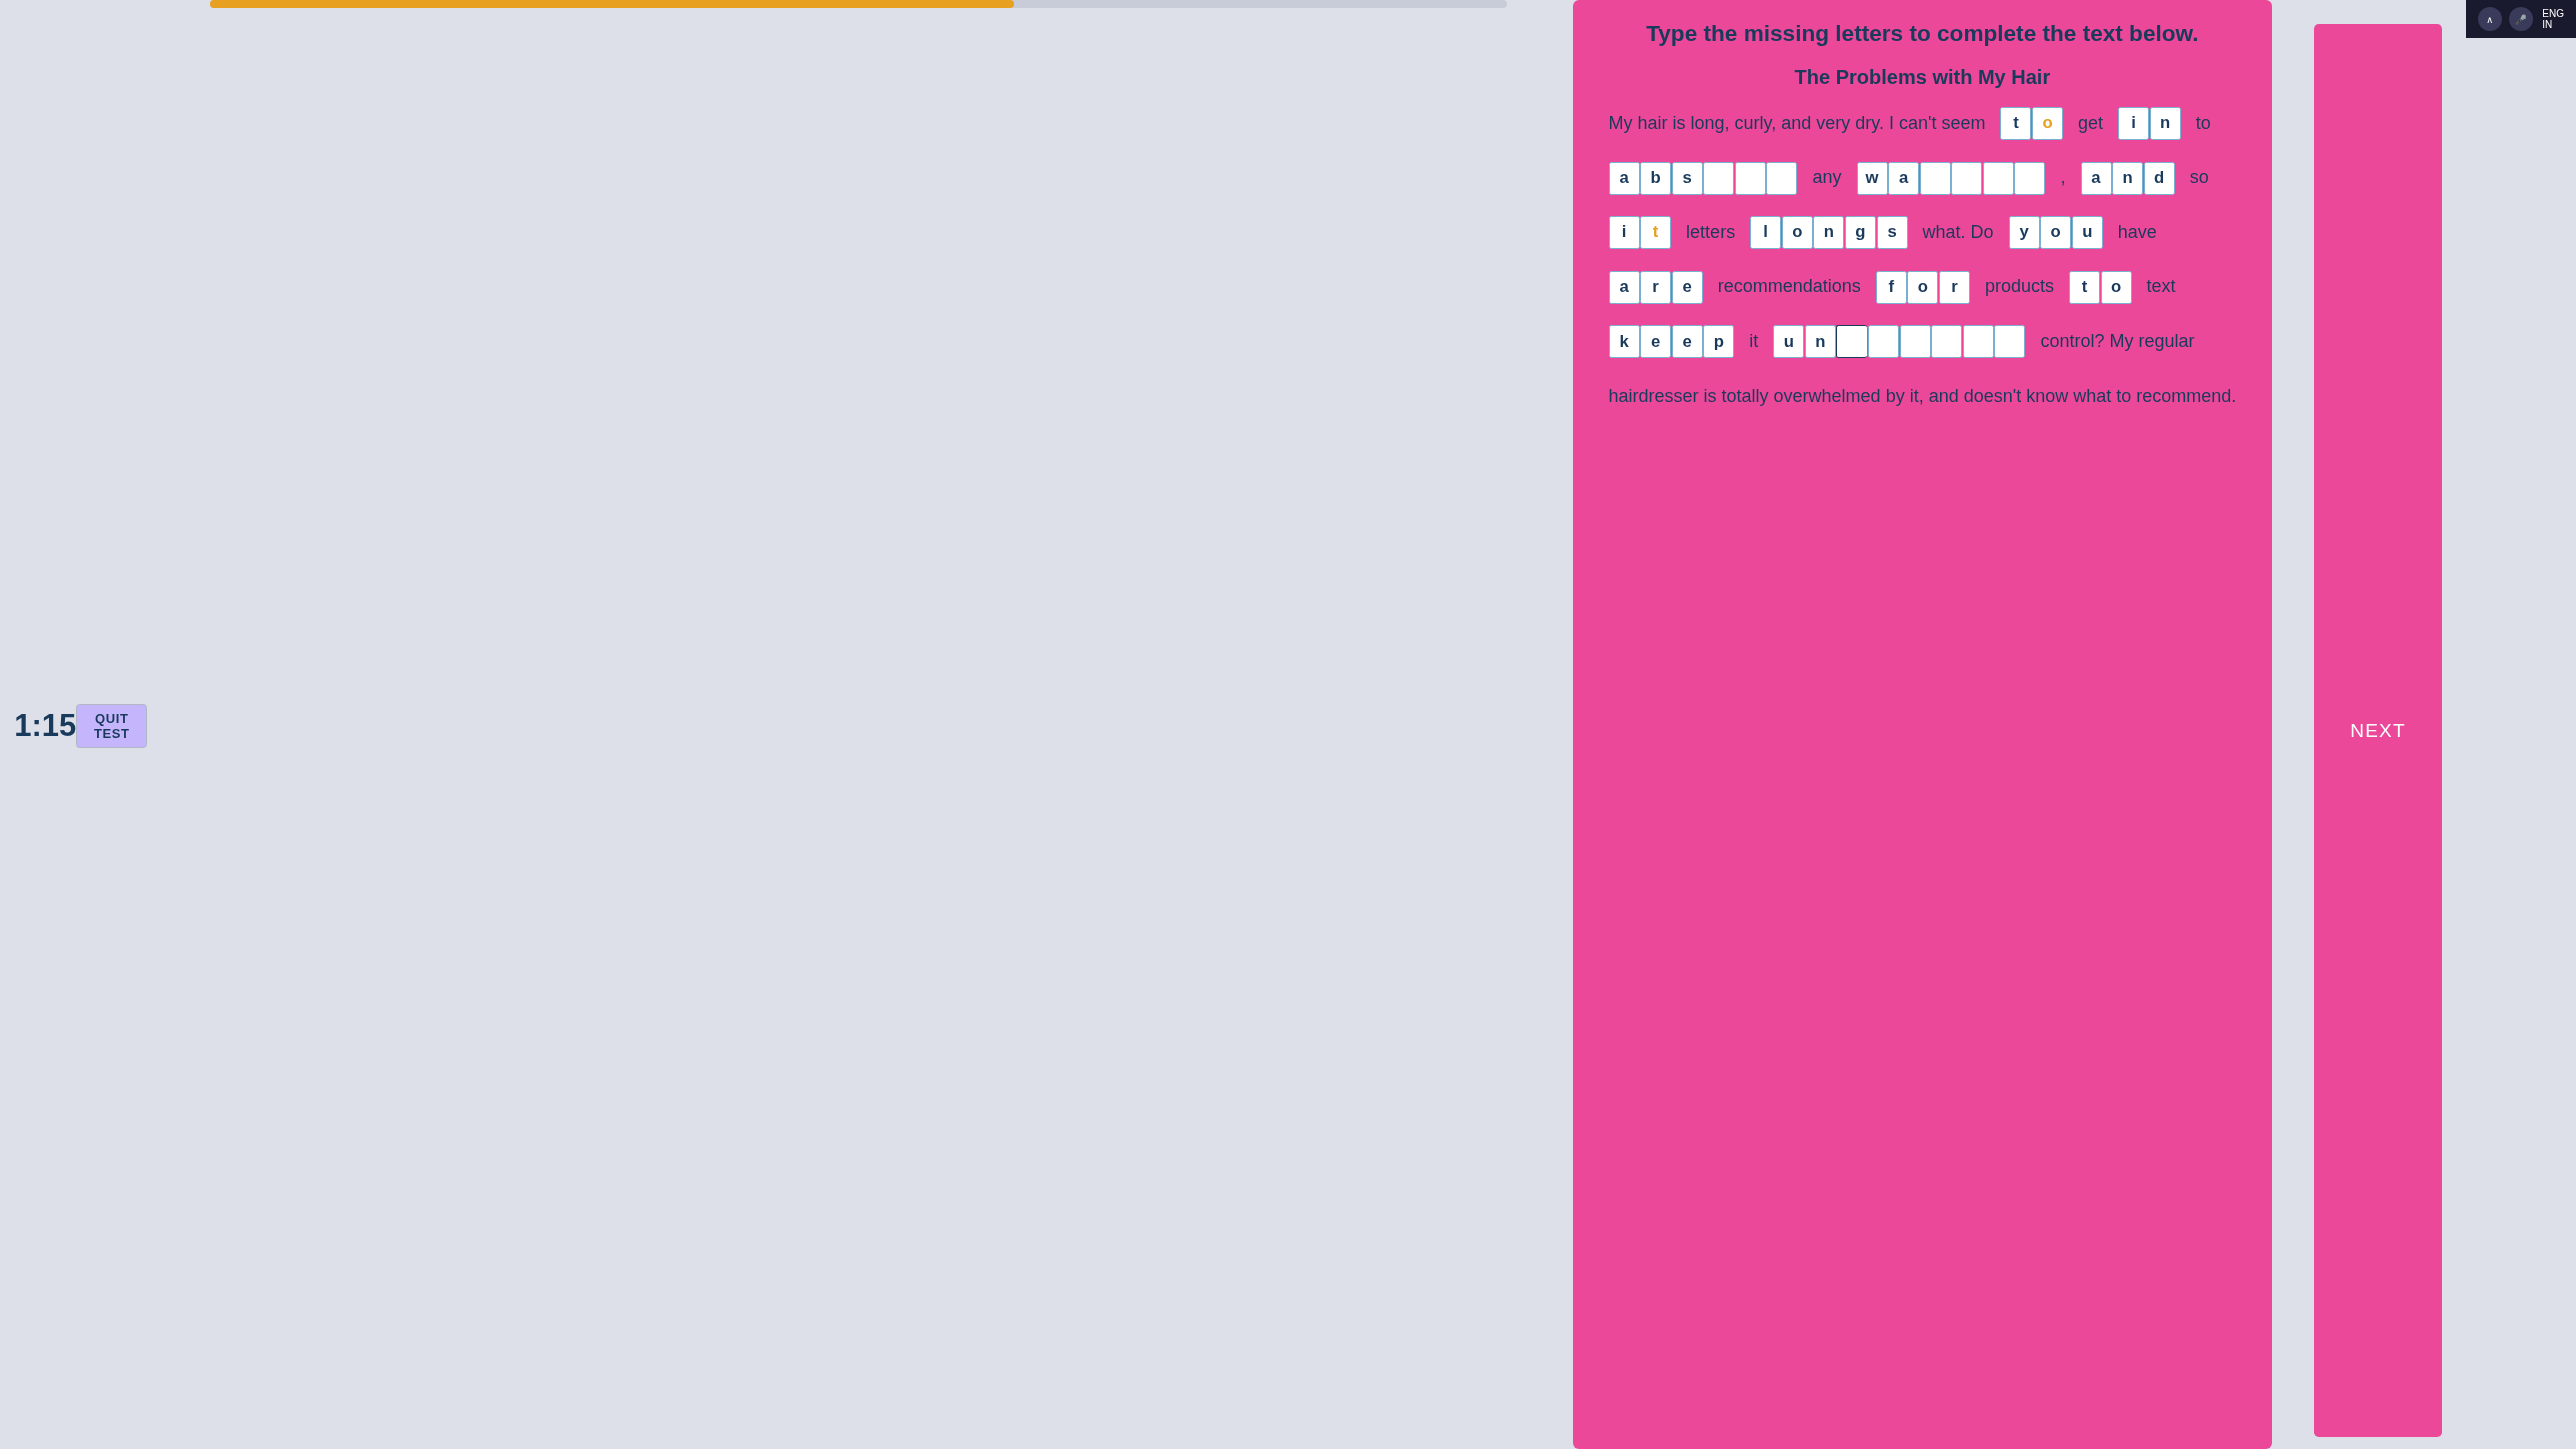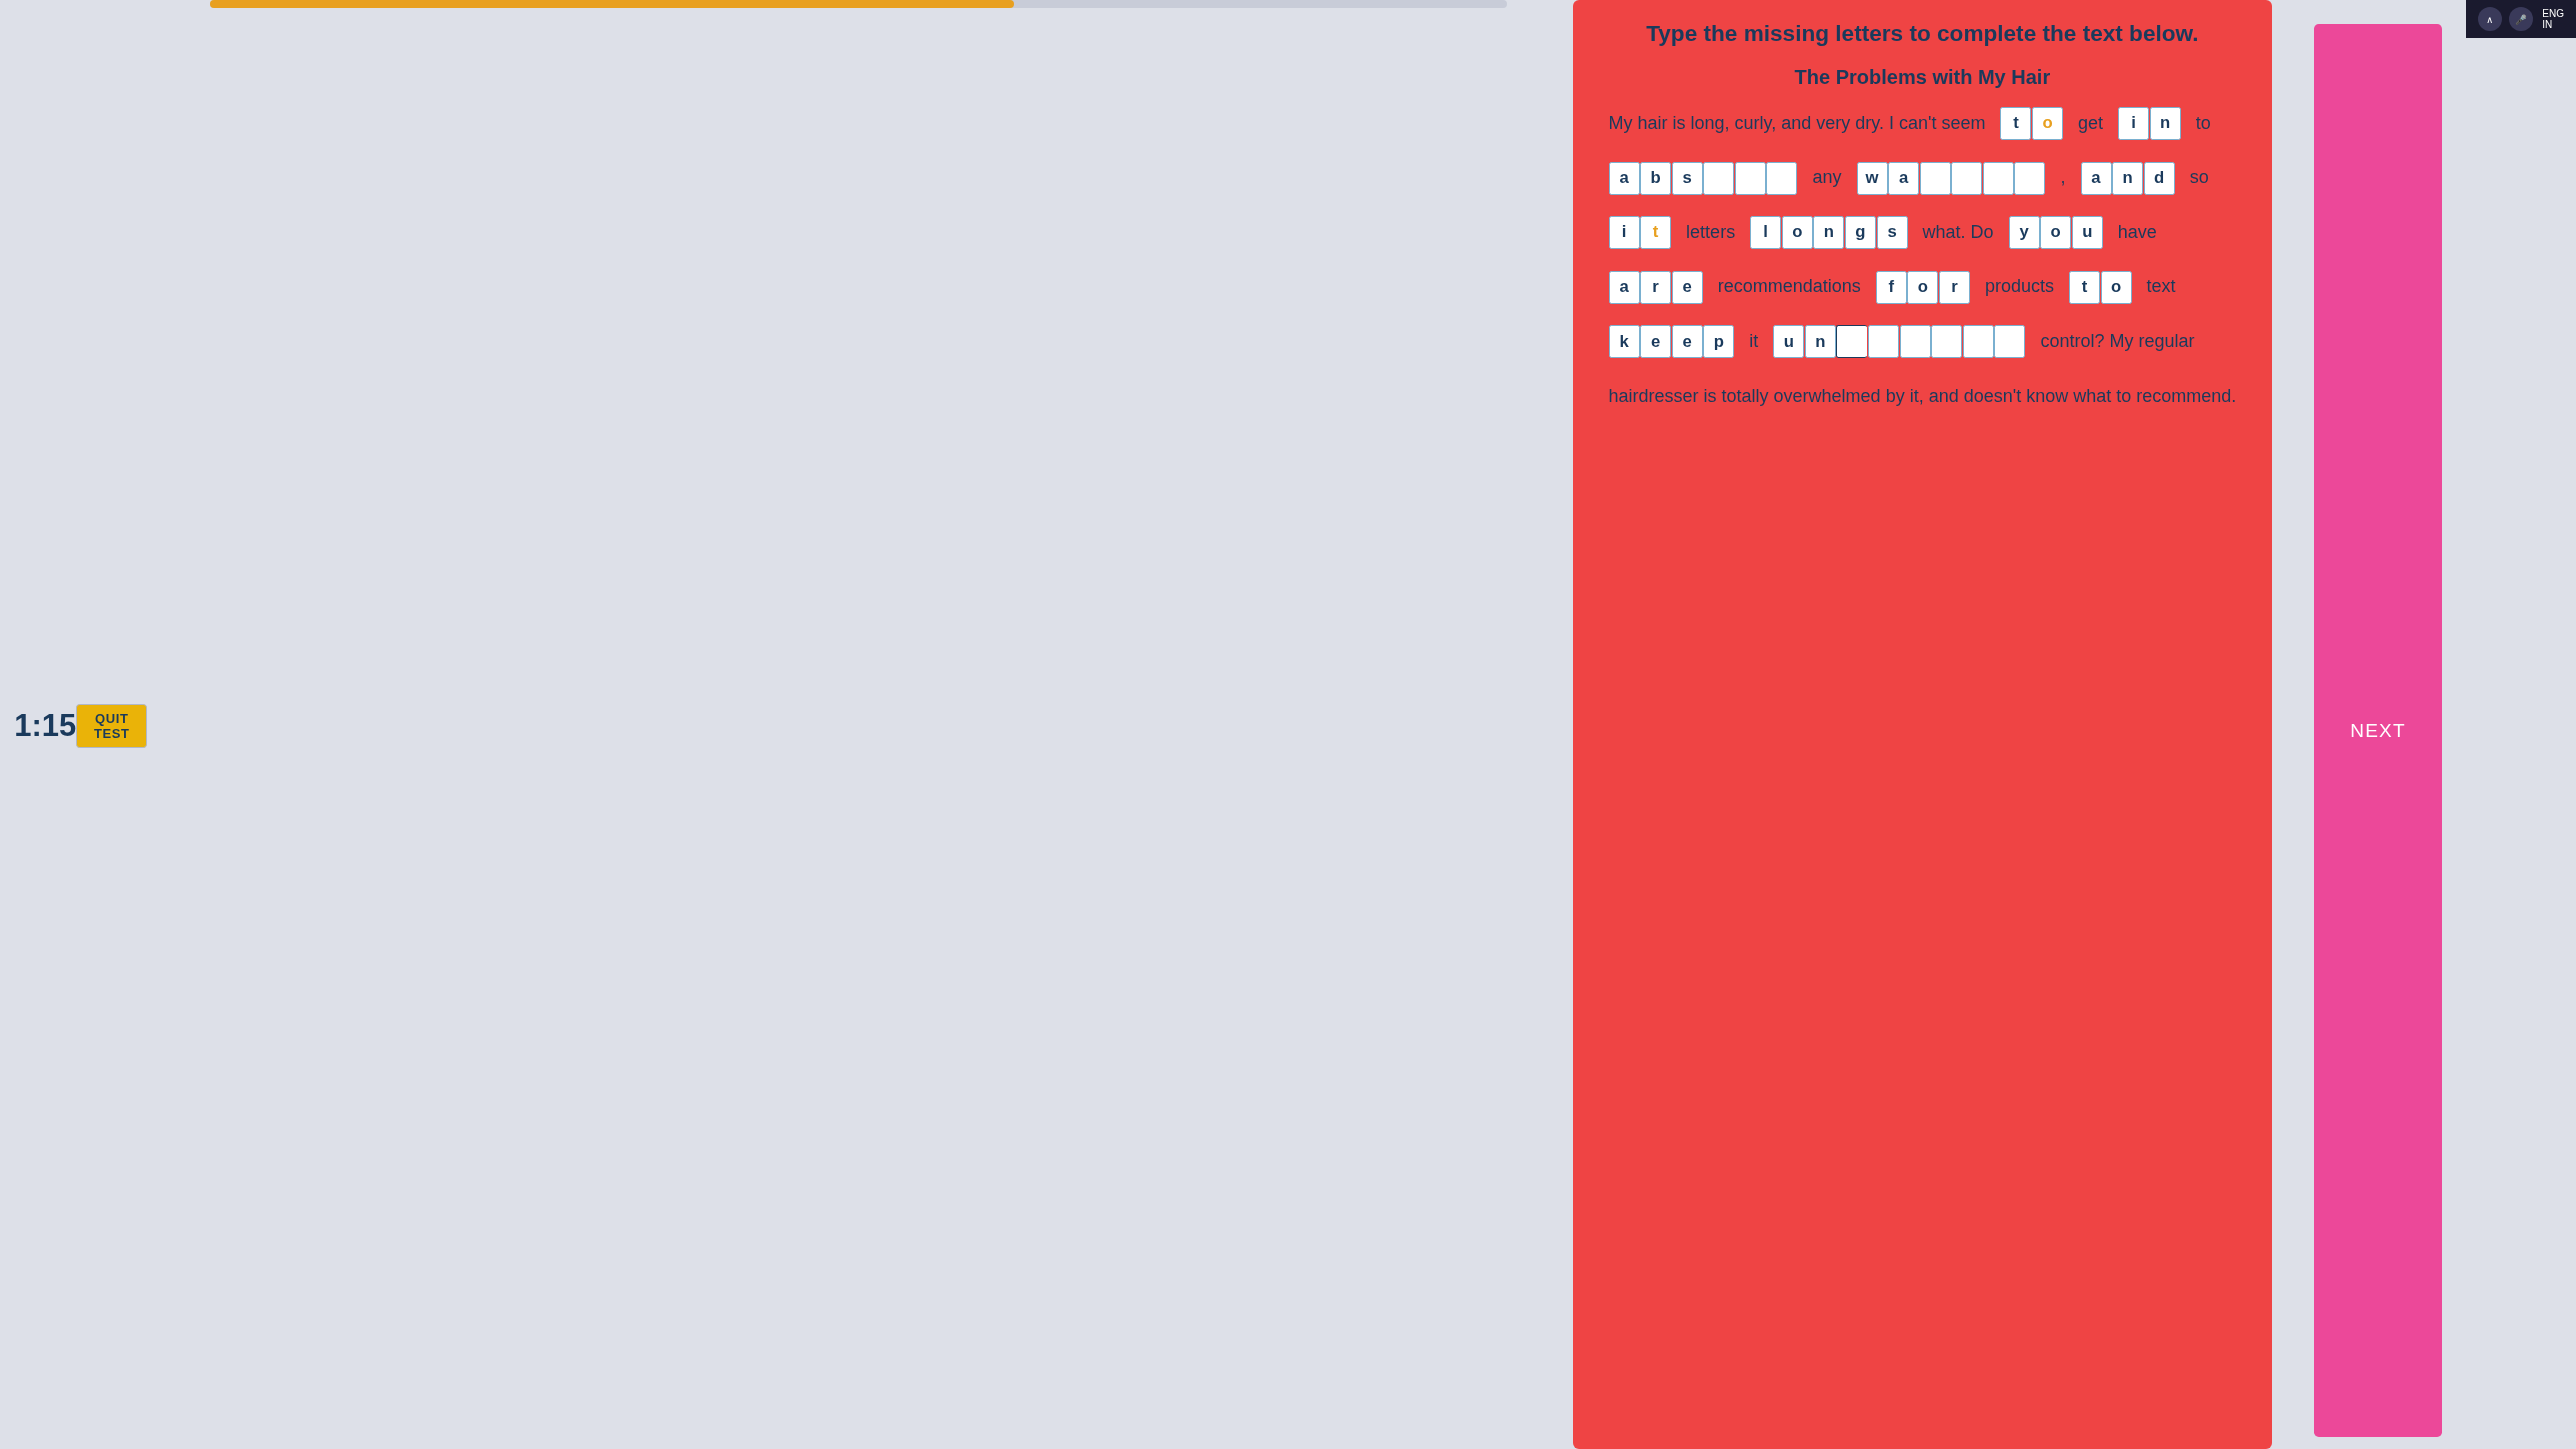--- a/index.html
+++ b/index.html
@@ -27,21 +27,21 @@
       background: #dde0e8;
     }
 
     .timer {
       font-size: 31px;
       font-weight: bold;
       color: #1a3a5c;
     }
 
     .quit-btn {
-      background: #eab308;
+      background: #c4b5fd;
       border: 1.2px solid #b0b8c8;
       color: #1a3a5c;
       font-size: 13px;
       font-weight: bold;
       padding: 6px 16.7px;
       border-radius: 3.6px;
       cursor: pointer;
       letter-spacing: 0.6px;
     }
 
@@ -61,21 +61,21 @@
 
     .progress-bar-fill {
       height: 8.3px;
       background: #e8a020;
       border-radius: 4.8px;
       width: 62%;
     }
 
     
     .main-content {
-      background: #ef4444;
+      background: #ec4899;
       margin: 0 18px;
       border-radius: 6px;
       padding: 21.4px 36px 24px 36px;
       flex: 1;
     }
 
     .instruction {
       text-align: center;
       font-size: 22.6px;
       font-weight: bold;

